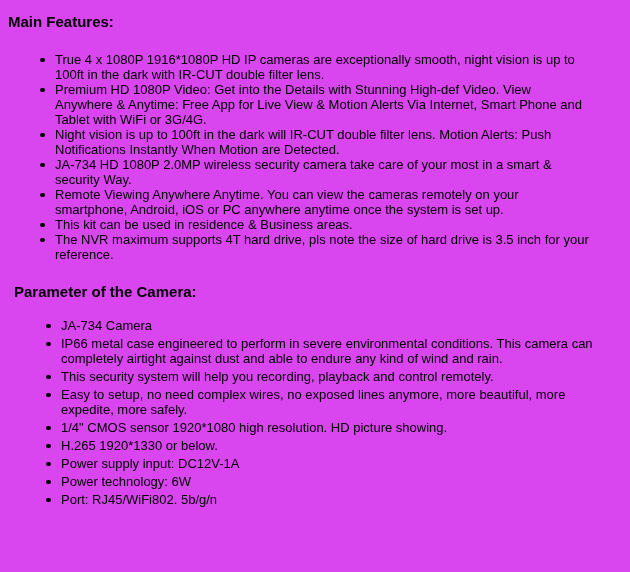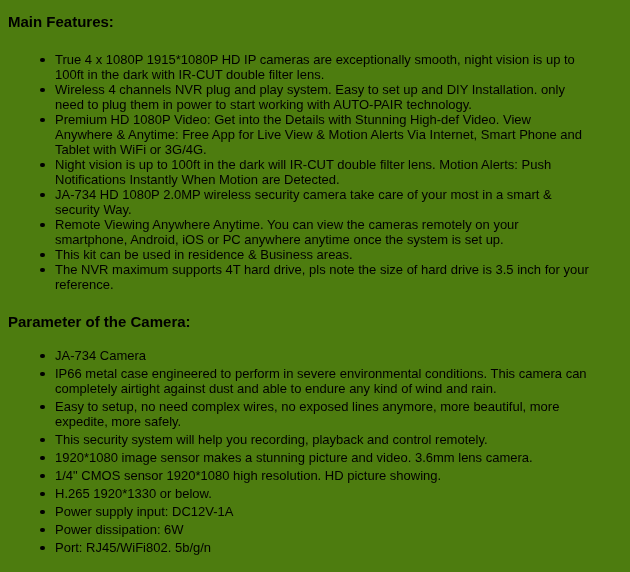--- a/index.html
+++ b/index.html
@@ -13,21 +13,21 @@
     overflow: hidden;
     font-family: "Liberation Sans", sans-serif;
     color: #000000;
     -webkit-font-smoothing: antialiased;
   }
   .page {
     box-sizing: border-box;
     width: 630px;
     height: 572px;
     padding: 13px 8px 0 8px;
-    background: #4d7c0f;
+    background: #d946ef;
   }
   .section-heading {
     margin: 0;
     font-size: 15px;
     line-height: 18px;
     font-weight: bold;
     color: #000000;
   }
   .bullet-list {
     list-style: none;
@@ -35,20 +35,21 @@
     padding: 0 0 0 47px;
   }
   .bullet-list.first {
     margin-top: 21px;
   }
   .bullet-list.second {
     margin-top: 17px;
   }
   .section-camera {
     margin-top: 21px;
+    margin-left: 6px;
   }
   .bullet-list li {
     position: relative;
     font-size: 13px;
     line-height: 15px;
     white-space: pre-line;
     max-width: 568px;
   }
   .bullet-list.first li {
     margin-bottom: 0;
@@ -68,24 +69,22 @@
   }
 </style>
 </head>
 <body>
 
 <div class="page">
 
   <section class="section-features">
     <h2 class="section-heading">Main Features:</h2>
     <ul class="bullet-list first">
-        <li>True 4 x 1080P 1915*1080P HD IP cameras are exceptionally smooth, night vision is up to
+        <li>True 4 x 1080P 1916*1080P HD IP cameras are exceptionally smooth, night vision is up to
 100ft in the dark with IR-CUT double filter lens.</li>
-        <li>Wireless 4 channels NVR plug and play system. Easy to set up and DIY Installation. only
-need to plug them in power to start working with AUTO-PAIR technology.</li>
         <li>Premium HD 1080P Video: Get into the Details with Stunning High-def Video. View
 Anywhere &amp; Anytime: Free App for Live View &amp; Motion Alerts Via Internet, Smart Phone and
 Tablet with WiFi or 3G/4G.</li>
         <li>Night vision is up to 100ft in the dark will IR-CUT double filter lens. Motion Alerts: Push
 Notifications Instantly When Motion are Detected.</li>
         <li>JA-734 HD 1080P 2.0MP wireless security camera take care of your most in a smart &amp;
 security Way.</li>
         <li>Remote Viewing Anywhere Anytime. You can view the cameras remotely on your
 smartphone, Android, iOS or PC anywhere anytime once the system is set up.</li>
         <li>This kit can be used in residence &amp; Business areas.</li>
@@ -93,25 +92,24 @@
 reference.</li>
       </ul>
   </section>
 
   <section class="section-camera">
     <h2 class="section-heading">Parameter of the Camera:</h2>
     <ul class="bullet-list second">
         <li>JA-734 Camera</li>
         <li>IP66 metal case engineered to perform in severe environmental conditions. This camera can
 completely airtight against dust and able to endure any kind of wind and rain.</li>
+        <li>This security system will help you recording, playback and control remotely.</li>
         <li>Easy to setup, no need complex wires, no exposed lines anymore, more beautiful, more
 expedite, more safely.</li>
-        <li>This security system will help you recording, playback and control remotely.</li>
-        <li>1920*1080 image sensor makes a stunning picture and video. 3.6mm lens camera.</li>
         <li>1/4" CMOS sensor 1920*1080 high resolution. HD picture showing.</li>
         <li>H.265 1920*1330 or below.</li>
         <li>Power supply input: DC12V-1A</li>
-        <li>Power dissipation: 6W</li>
+        <li>Power technology: 6W</li>
         <li>Port: RJ45/WiFi802. 5b/g/n</li>
       </ul>
   </section>
 
 </div>
 
 </body></html>

